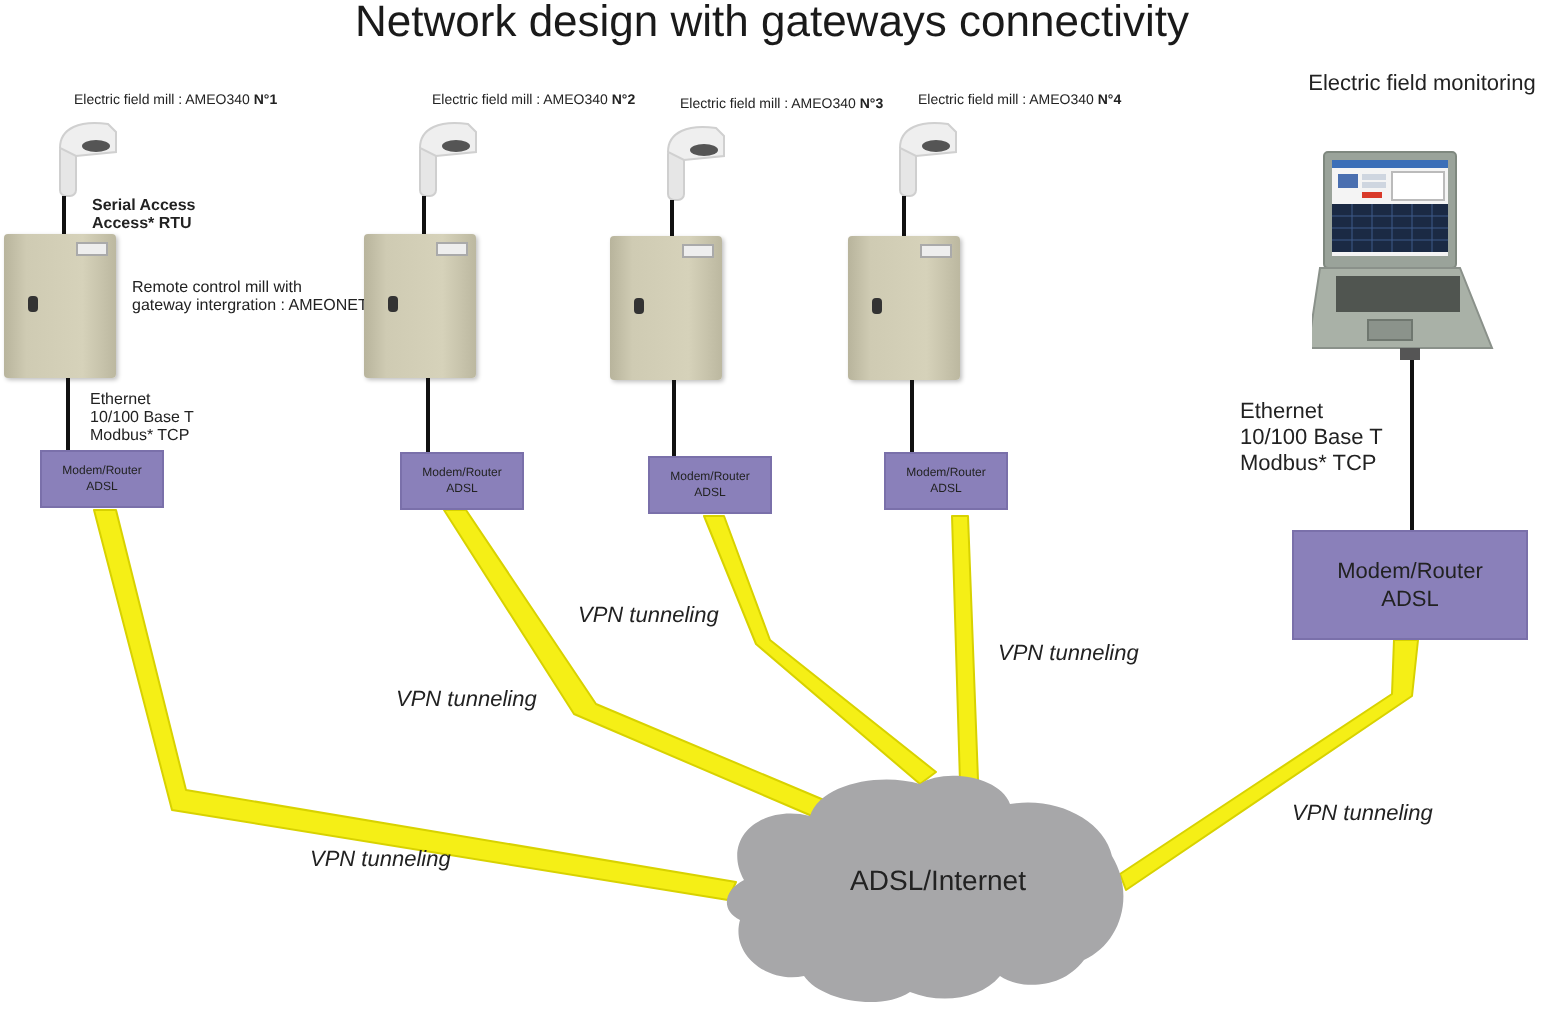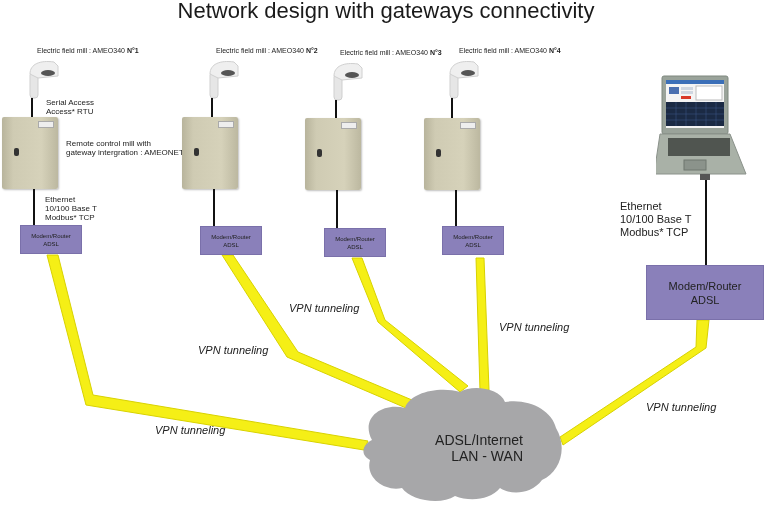--- a/index.html
+++ b/index.html
@@ -40,41 +40,40 @@
 
     <polygon points="697,320 709,320 706,348 563,445 560,437 696,347"></polygon>
   </g>
 
   <path fill="#a7a7a9" d="M372,440 C360,418 382,402 405,408 C410,392 440,386 460,392 C472,384 500,388 505,402
        C528,398 552,410 556,428 C568,448 560,472 542,480 C530,496 508,494 500,488
        C490,500 470,502 455,496 C440,506 410,500 402,488 C385,492 365,478 370,460
        C360,455 362,445 372,440 Z"></path>
 </svg>
 
-<div id="cloud-label" class="abs" style="left:415px;top:432px;width:108px;text-align:right;">
+<div id="cloud-label" class="abs" style="left:415px;top:432px;width:108px;">
   <div>ADSL/Internet</div>
-  <div>LAN - WAN</div>
 </div>
 
 <div class="abs vpn" style="left:155px;top:424px;">VPN tunneling</div>
 <div class="abs vpn" style="left:198px;top:344px;">VPN tunneling</div>
 <div class="abs vpn" style="left:289px;top:302px;">VPN tunneling</div>
 <div class="abs vpn" style="left:499px;top:321px;">VPN tunneling</div>
 <div class="abs vpn" style="left:646px;top:401px;">VPN tunneling</div>
 
 <div class="abs mill-label" style="left:37px;top:47px;">
   <span>Electric field mill : AMEO340 </span><b>N°1</b>
 </div>
 <svg class="abs sensor" style="left:28px;top:58px;" viewBox="0 0 32 46">
   <rect x="2" y="14" width="8" height="26" rx="3" fill="#e6e6e6" stroke="#cfcfcf"></rect>
   <path d="M2,16 C2,6 12,2 26,4 L30,8 L30,18 L10,20 Z" fill="#efefef" stroke="#d0d0d0"></path>
   <ellipse cx="20" cy="15" rx="7" ry="3" fill="#555"></ellipse>
 </svg>
 <div class="abs wire" style="left:31px;top:98px;height:20px;"></div>
-<div class="abs note" style="left:46px;top:98px;">
+<div class="abs note" style="left:46px;top:98px;font-weight:bold;">
   <div>Serial Access</div>
   <div>Access* RTU</div>
 </div>
 <div class="abs cabinet" style="left:2px;top:117px;">
     <div class="lock"></div>
     <div class="plate"></div>
   </div>
 <div class="abs note" style="left:66px;top:139px;">
   <div>Remote control mill with</div>
   <div>gateway intergration : AMEONET</div>
@@ -141,20 +140,21 @@
     <div class="lock"></div>
     <div class="plate"></div>
   </div>
 <div class="abs wire" style="left:455px;top:190px;height:37px;"></div>
 <div class="abs modem small" style="left:442px;top:226px;">
   <div>Modem/Router</div>
   <div>ADSL</div>
 </div>
 
 <div class="abs note-lg" style="left:650px;top:36px;text-align:center;width:122px;">
+  <div>Electric field monitoring</div>
 </div>
 <svg class="abs" id="laptop" style="left:656px;top:74px;" viewBox="0 0 96 106">
   <rect x="6" y="2" width="66" height="58" rx="2" fill="#9aa39a" stroke="#7f887f"></rect>
   <rect x="10" y="6" width="58" height="48" fill="#f4f4f4"></rect>
   <rect x="10" y="6" width="58" height="4" fill="#3b6fb8"></rect>
   <rect x="13" y="13" width="10" height="7" fill="#4a6fb0"></rect>
   <rect x="25" y="13" width="12" height="3" fill="#cfd6e0"></rect>
   <rect x="25" y="17" width="12" height="3" fill="#cfd6e0"></rect>
   <rect x="25" y="22" width="10" height="3" fill="#d93a2a"></rect>
   <rect x="40" y="12" width="26" height="14" fill="#ffffff" stroke="#bbb"></rect>

